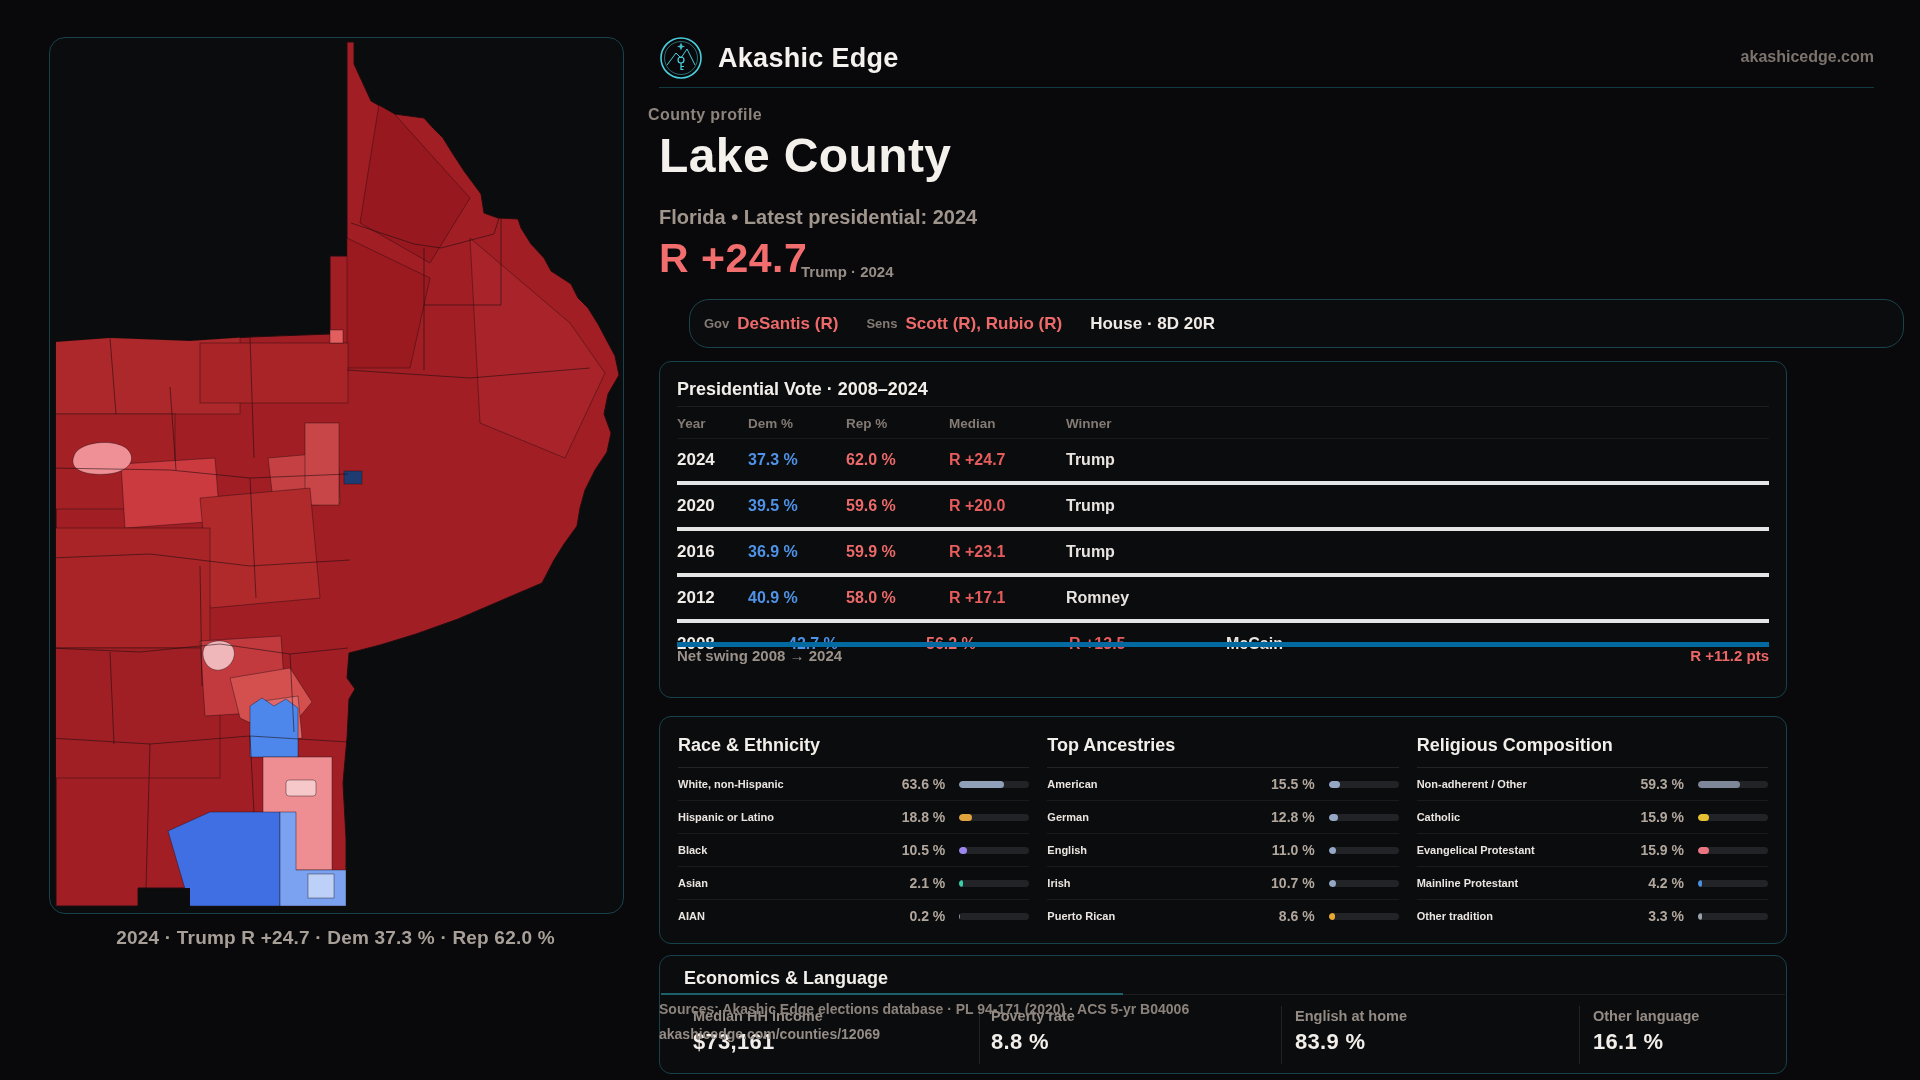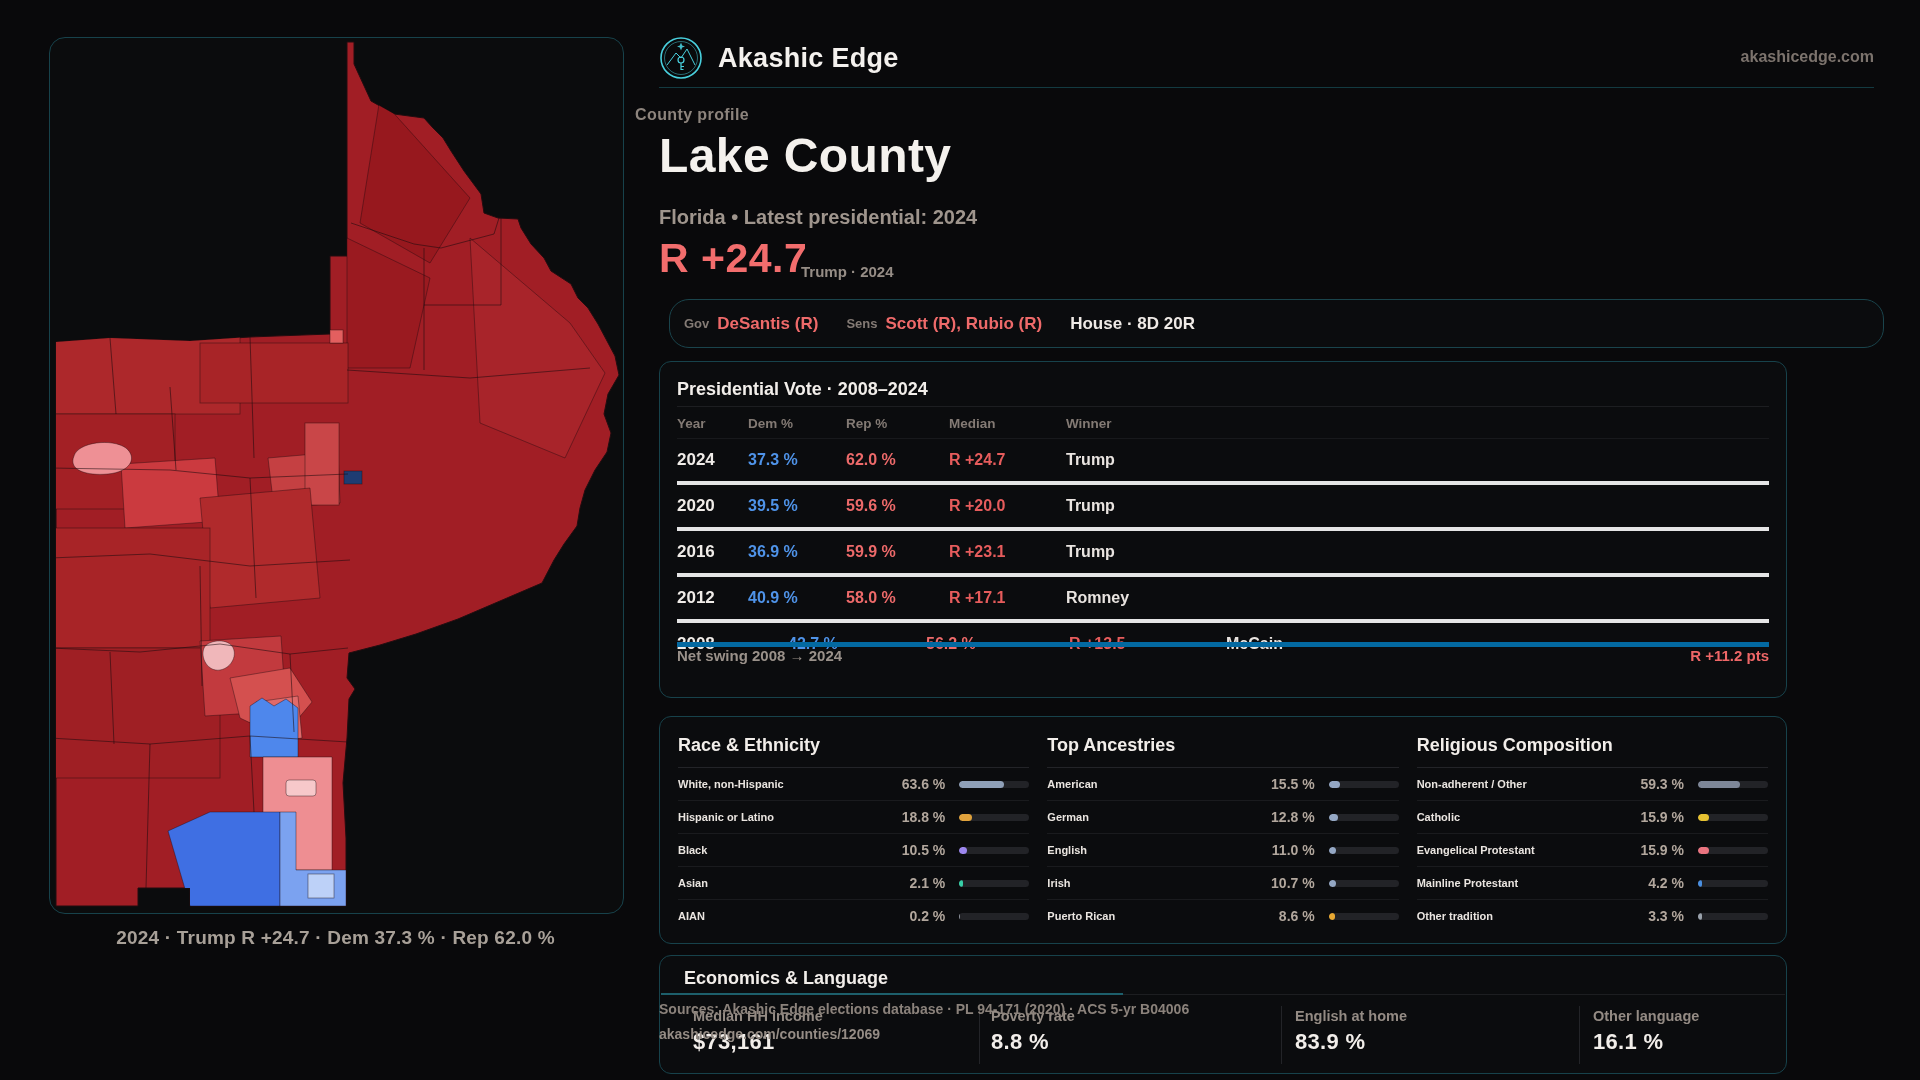--- a/index.html
+++ b/index.html
@@ -13,28 +13,28 @@
   .map-caption{position:absolute;left:49px;top:927px;width:573px;text-align:center;
                font-size:19px;font-weight:700;color:#a8a098;letter-spacing:.2px;}
 
   
   .logo{position:absolute;left:659px;top:36px;width:44px;height:44px;}
   .brand-name{position:absolute;left:718px;top:43px;font-size:27px;font-weight:800;color:#f4f1ee;letter-spacing:.3px;}
   .brand-domain{position:absolute;left:659px;top:48px;width:1215px;text-align:right;
                 font-size:16px;font-weight:700;color:#7c736d;text-decoration:none;}
   .header-divider{position:absolute;left:659px;top:87px;width:1215px;height:1px;background:#133a41;}
 
-  .eyebrow{position:absolute;left:635px;top:106px;font-size:16px;font-weight:700;color:#8d847d;letter-spacing:.4px;}
+  .eyebrow{position:absolute;left:648px;top:106px;font-size:16px;font-weight:700;color:#8d847d;letter-spacing:.4px;}
   .county-title{position:absolute;left:659px;top:128px;font-size:48px;font-weight:800;color:#f4f1ed;letter-spacing:.4px;}
   .subtitle{position:absolute;left:659px;top:206px;font-size:20px;font-weight:700;color:#9f958d;}
   .margin-badge{position:absolute;left:659px;top:235px;font-size:41px;font-weight:800;color:#f26d6d;letter-spacing:.5px;}
   .margin-context{position:absolute;left:801px;top:263px;font-size:15px;font-weight:700;color:#968d86;}
 
   
-  .officials{position:absolute;left:669px;top:299px;width:1215px;height:49px;box-sizing:border-box;
+  .officials{position:absolute;left:689px;top:299px;width:1215px;height:49px;box-sizing:border-box;
              border:1px solid #1a444c;border-radius:20px;background:#0b0c0e;
              display:flex;align-items:center;padding:0 14px;}
   .off-label{font-size:13px;font-weight:700;color:#847b75;margin-right:8px;}
   .off-red{font-size:17px;font-weight:800;color:#ee6a6a;}
   .off-white{font-size:17px;font-weight:800;color:#efeae6;}
   .off-gap{width:28px;flex:0 0 28px;}
 
   
   .card{position:absolute;left:659px;width:1128px;box-sizing:border-box;
         border:1px solid #17424b;border-radius:12px;background:#0b0c0e;}

